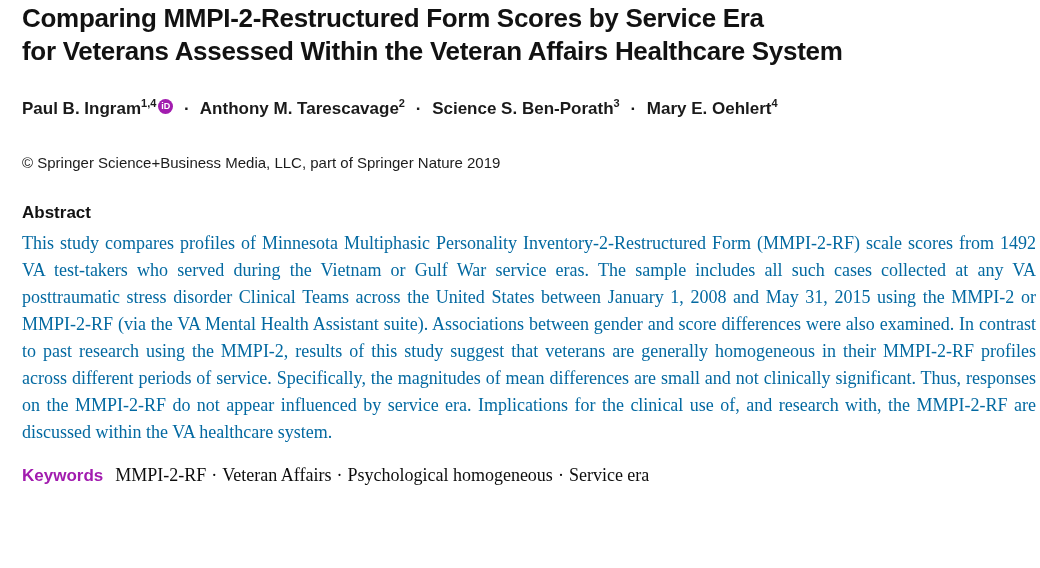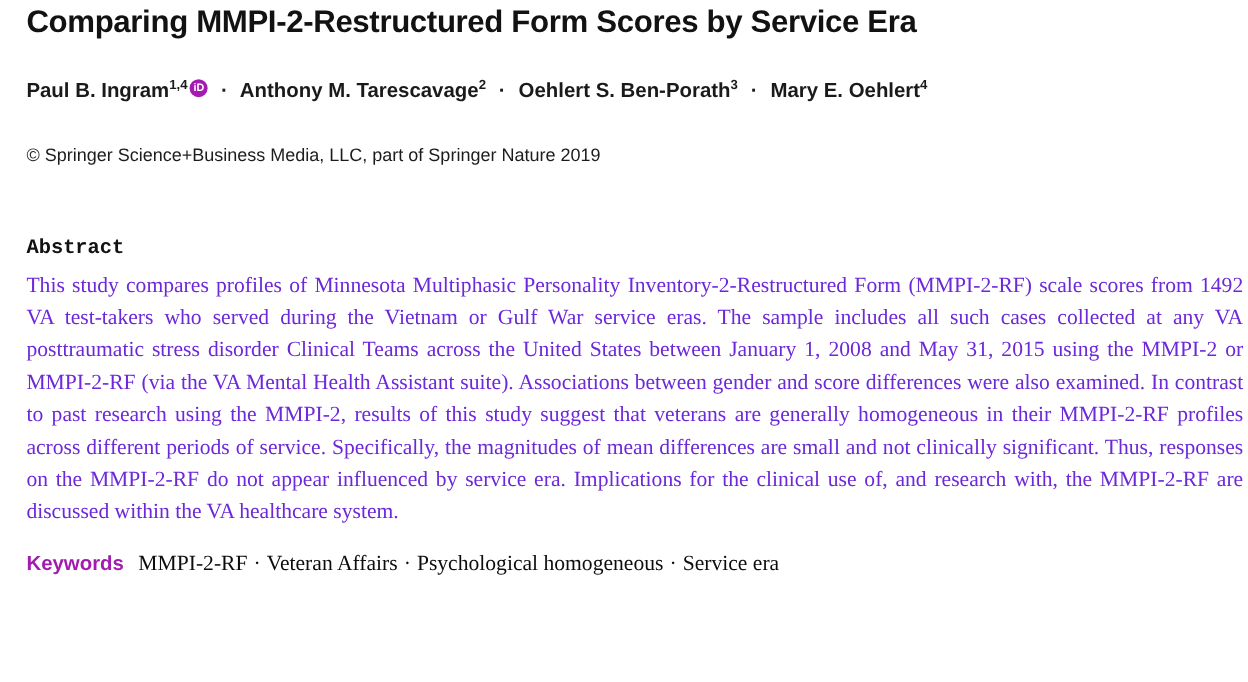--- a/index.html
+++ b/index.html
@@ -60,33 +60,32 @@
     margin: 0 6px;
     font-weight: 700;
   }
   .copyright {
     margin-top: 35px;
     font-size: 15px;
     font-weight: 400;
     color: #1c1c1c;
   }
   .abstract-heading {
-    margin: 60px 0 0 0;
+    margin: 32px 0 0 0;
     font-size: 17px;
     font-weight: 700;
     color: #121212;
-    font-family: Liberation Mono, monospace;
   }
   .abstract-text {
     margin: 7px 0 0 0;
     font-family: "Liberation Serif", serif;
     font-size: 18px;
     line-height: 27px;
     text-align: justify;
-    color: #6d28d9;
+    color: #0369a1;
   }
   .keywords {
     margin-top: 19px;
     font-family: "Liberation Serif", serif;
     font-size: 18px;
     color: #0d0d0d;
     white-space: nowrap;
   }
   .kw-label {
     font-family: "Liberation Sans", sans-serif;
@@ -97,28 +96,29 @@
   }
   .kw-sep { margin: 0 5px; }
 </style>
 </head>
 <body>
 
 <div class="page">
 
   <h1 class="title">
     <span class="title-line">Comparing MMPI-2-Restructured Form Scores by Service Era</span>
+    <span class="title-line">for Veterans Assessed Within the Veteran Affairs Healthcare System</span>
   </h1>
 
   <div class="authors">
     <span><span>Paul B. Ingram</span><sup>1,4</sup><span class="orcid-badge" style="background: #a21caf;"><span>iD</span></span></span>
     <span class="author-sep">·</span>
     <span><span>Anthony M. Tarescavage</span><sup>2</sup></span>
     <span class="author-sep">·</span>
-    <span><span>Oehlert S. Ben-Porath</span><sup>3</sup></span>
+    <span><span>Science S. Ben-Porath</span><sup>3</sup></span>
     <span class="author-sep">·</span>
     <span><span>Mary E. Oehlert</span><sup>4</sup></span>
   </div>
 
   <div class="copyright">© Springer Science+Business Media, LLC, part of Springer Nature 2019</div>
 
   <h2 class="abstract-heading">Abstract</h2>
   <p class="abstract-text">This study compares profiles of Minnesota Multiphasic Personality Inventory-2-Restructured Form (MMPI-2-RF) scale scores from 1492 VA test-takers who served during the Vietnam or Gulf War service eras. The sample includes all such cases collected at any VA posttraumatic stress disorder Clinical Teams across the United States between January 1, 2008 and May 31, 2015 using the MMPI-2 or MMPI-2-RF (via the VA Mental Health Assistant suite). Associations between gender and score differences were also examined. In contrast to past research using the MMPI-2, results of this study suggest that veterans are generally homogeneous in their MMPI-2-RF profiles across different periods of service. Specifically, the magnitudes of mean differences are small and not clinically significant. Thus, responses on the MMPI-2-RF do not appear influenced by service era. Implications for the clinical use of, and research with, the MMPI-2-RF are discussed within the VA healthcare system.</p>
 
   <div class="keywords">

